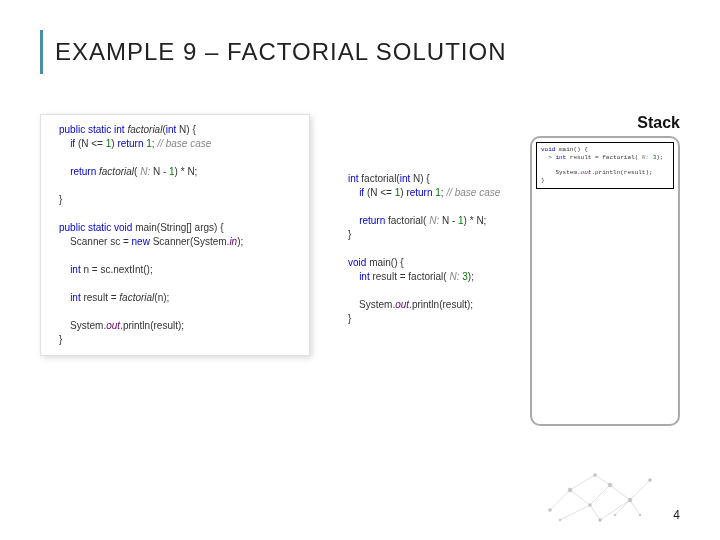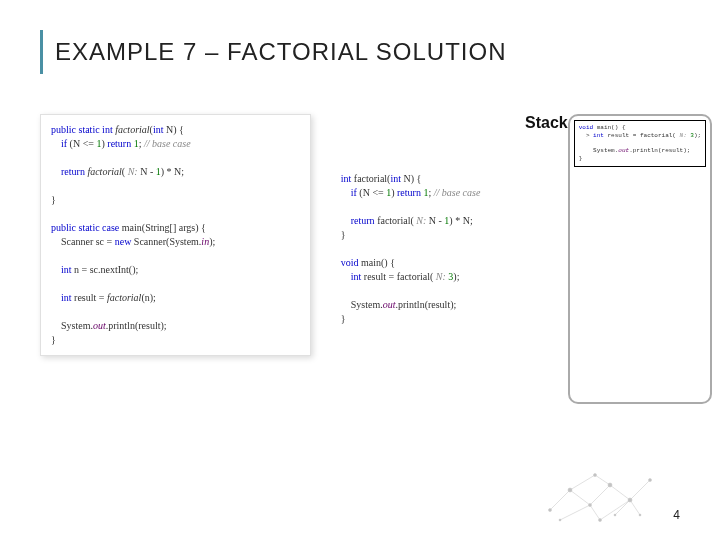--- a/index.html
+++ b/index.html
@@ -54,43 +54,43 @@
   }
   .content {
     display: flex;
     gap: 20px;
     align-items: flex-start;
   }
   .code-box {
     background: #fff;
     border: 1px solid #e0e0e0;
     box-shadow: 2px 2px 6px rgba(0,0,0,0.15);
-    padding: 8px 10px;
-    font-family: Liberation Serif, serif;
+    padding: 8px 18px;
+    font-family: Liberation Sans, sans-serif;
     font-size: 10px;
     line-height: 1.4;
     white-space: pre;
     color: #333;
   }
   .code-box-left {
     width: 280px;
   }
   .code-box-mid {
     width: 180px;
     font-size: 10px;
     border: none;
     box-shadow: none;
     background: transparent;
     margin-top: 50px;
   }
   .stack-col {
     width: 155px;
     display: flex;
-    flex-direction: row;
-    align-items: flex-start;
+    flex-direction: column;
+    align-items: flex-end;
   }
   .stack-title {
     font-weight: 700;
     font-size: 16px;
     margin-bottom: 4px;
     color: #111;
   }
   .stack-box {
     width: 150px;
     height: 290px;
@@ -129,34 +129,34 @@
     opacity: 0.5;
   }
 </style>
 </head>
 <body>
 
 <div class="slide">
 
   <div class="title-row">
     <div class="title-bar"></div>
-    <div class="title">EXAMPLE 7 – FACTORIAL SOLUTION</div>
+    <div class="title">EXAMPLE 9 – FACTORIAL SOLUTION</div>
   </div>
 
 
   <div class="content">
 
     <pre class="code-box code-box-left"><span class="kw">public static int</span> <span class="fn">factorial</span>(<span class="kw">int</span> N) {
     <span class="kw">if</span> (N &lt;= <span class="str">1</span>) <span class="kw">return</span> <span class="str">1</span>; <span class="cm">// base case</span>
 
     <span class="kw">return</span> <span class="fn">factorial</span>( <span class="cm">N:</span> N - <span class="str">1</span>) * N;
 
 }
 
-<span class="kw">public static case</span> main(String[] args) {
+<span class="kw">public static void</span> main(String[] args) {
     Scanner sc = <span class="kw">new</span> Scanner(System.<span class="field">in</span>);
 
     <span class="kw">int</span> n = sc.nextInt();
 
     <span class="kw">int</span> result = <span class="fn">factorial</span>(n);
 
     System.<span class="field">out</span>.println(result);
 }</pre>
 
     <pre class="code-box code-box-mid"><span class="kw">int</span> factorial(<span class="kw">int</span> N) {

